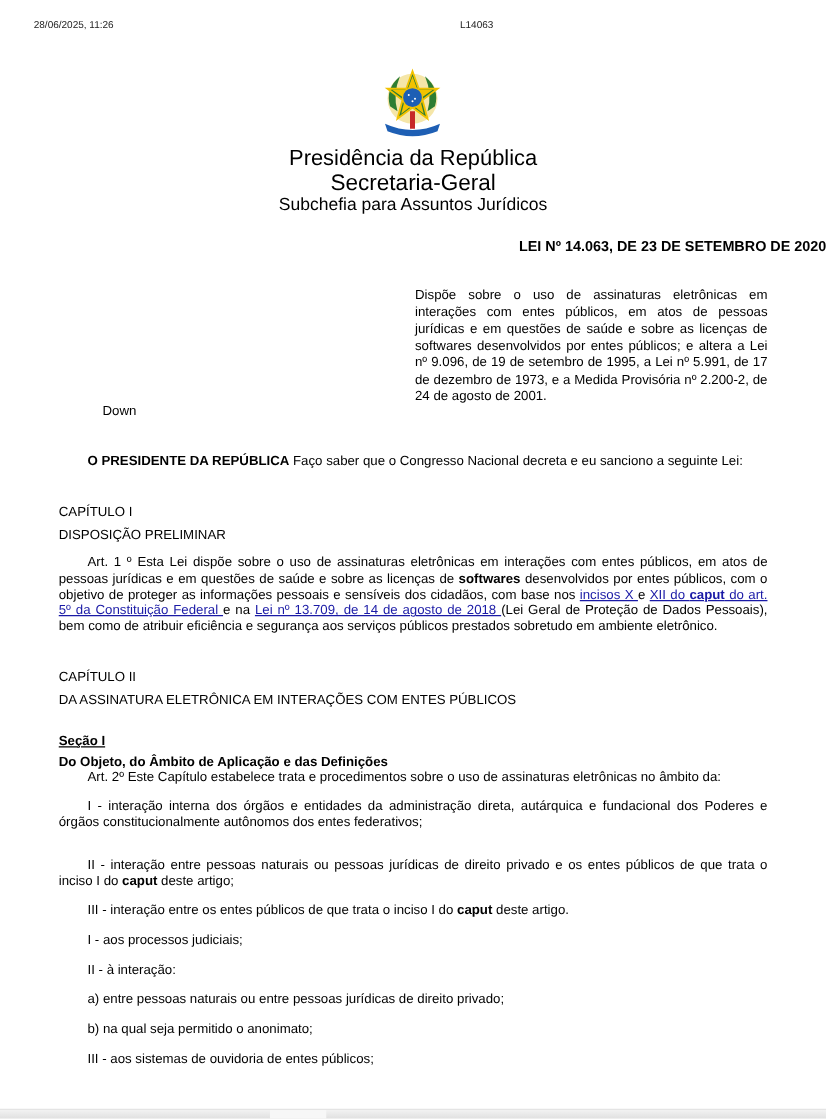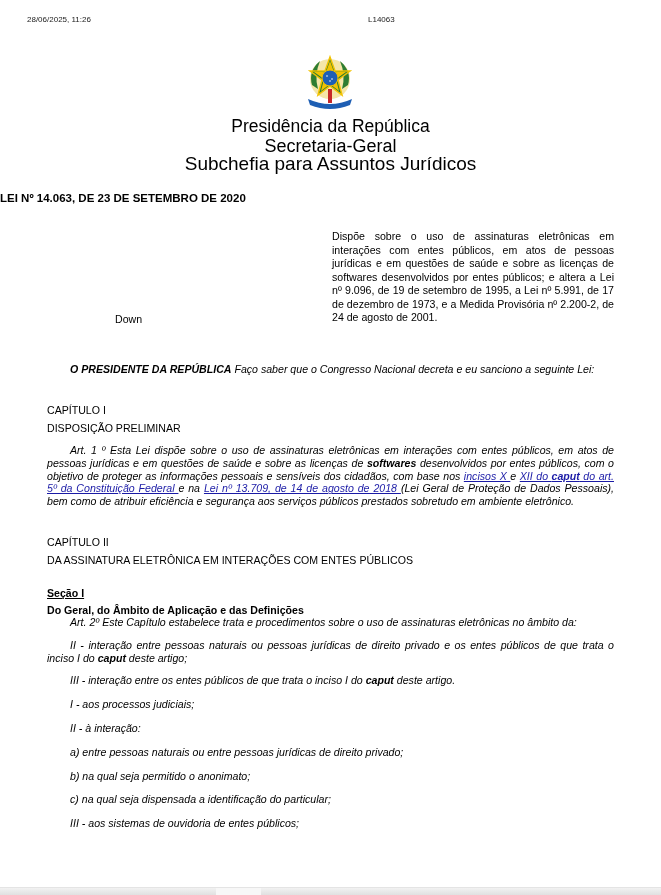--- a/index.html
+++ b/index.html
@@ -9,33 +9,33 @@
   }
   .print-header { position: absolute; top: 15px; left: 0; width: 661px; font-size: 8px; color: #222; }
   .print-header .date { position: absolute; left: 27px; }
   .print-header .code { position: absolute; left: 368px; }
 
   .crest { position: absolute; left: 302px; top: 53px; width: 56px; height: 58px; }
 
   .titles { position: absolute; top: 115px; left: 0; width: 661px; text-align: center; }
   .titles .t1 { font-size: 17.5px; line-height: 22px; margin-left: 0px; }
   .titles .t2 { font-size: 18px; line-height: 18px; }
-  .titles .t3 { font-size: 19px; line-height: 17px; }
+  .titles .t3 { font-size: 14px; line-height: 17px; }
 
-  .law-title { position: absolute; top: 192px; left: 0; width: 661px; text-align: left; font-weight: bold; font-size: 11.5px; }
+  .law-title { position: absolute; top: 192px; left: 0; width: 661px; text-align: right; font-weight: bold; font-size: 11.5px; }
 
   .ementa {
     position: absolute; top: 230px; left: 332px; width: 282px;
     font-size: 10.6px; line-height: 13.5px; text-align: justify;
   }
-  .down { position: absolute; top: 313px; left: 82px; font-size: 10.6px; margin-left: 33px; }
+  .down { position: absolute; top: 323px; left: 82px; font-size: 10.6px; }
 
   .body-text { position: absolute; left: 47px; width: 567px; font-size: 10.6px; line-height: 12.8px; }
   .body-text p { margin: 0; text-align: justify; }
-  .indent { text-indent: 23px; font-style: italic; }
+  .indent { text-indent: 23px; }
   .center { text-align: center; }
   a.lnk { color: #1a1aa6; text-decoration: underline; }
   b { font-weight: bold; }
 
   .scrollbar-bottom {
     position: absolute; left: 0; bottom: 0; width: 661px; height: 7px;
     background: linear-gradient(#f2f2f2, #e0e0e0);
     border-top: 1px solid #e4e4e4;
   }
   .scrollbar-bottom .gap { position: absolute; left: 216px; width: 45px; top: 0; bottom: 0; background: #f7f7f7; }
@@ -88,30 +88,30 @@
 <div class="body-text" style="top:444px;">
   <p class="indent">
     <span>Art. 1 º Esta Lei dispõe sobre o uso de assinaturas eletrônicas em interações com entes públicos, em atos de pessoas jurídicas e em questões de saúde e sobre as licenças de </span><b>softwares</b><span> desenvolvidos por entes públicos, com o objetivo de proteger as informações pessoais e sensíveis dos cidadãos, com base nos </span><a class="lnk" href="#">incisos X </a><span>e </span><a class="lnk" href="#"><span>XII do </span><b>caput</b><span> do art. 5º da Constituição Federal </span></a><span>e na </span><a class="lnk" href="#">Lei nº 13.709, de 14 de agosto de 2018 </a><span>(Lei Geral de Proteção de Dados Pessoais), bem como de atribuir eficiência e segurança aos serviços públicos prestados sobretudo em ambiente eletrônico.</span>
   </p>
 </div>
 
 <div class="body-text" style="top:536px;">
   <p class="center">CAPÍTULO II</p>
   <p class="center" style="margin-top:5px;">DA ASSINATURA ELETRÔNICA EM INTERAÇÕES COM ENTES PÚBLICOS</p>
   <p class="center" style="margin-top:20px;text-decoration:underline;"><b>Seção I</b></p>
-  <p class="center" style="margin-top:5px;"><b>Do Geral, do Âmbito de Aplicação e das Definições</b></p>
+  <p class="center" style="margin-top:5px;"><b>Do Objeto, do Âmbito de Aplicação e das Definições</b></p>
 </div>
 
 <div class="body-text" style="top:616px;">
   <p class="indent">Art. 2º Este Capítulo estabelece trata e procedimentos sobre o uso de assinaturas eletrônicas no âmbito da:</p>
-  <p class="indent" style="margin-top:10px;"><span>II - interação entre pessoas naturais ou pessoas jurídicas de direito privado e os entes públicos de que trata o inciso I do </span><b>caput</b><span> deste artigo;</span></p>
+  <p class="indent" style="margin-top:10px;">I - interação interna dos órgãos e entidades da administração direta, autárquica e fundacional dos Poderes e órgãos constitucionalmente autônomos dos entes federativos;</p>
+  <p class="indent" style="margin-top:22px;"><span>II - interação entre pessoas naturais ou pessoas jurídicas de direito privado e os entes públicos de que trata o inciso I do </span><b>caput</b><span> deste artigo;</span></p>
   <p class="indent" style="margin-top:10px;"><span>III - interação entre os entes públicos de que trata o inciso I do </span><b>caput</b><span> deste artigo.</span></p>
   <p class="indent" style="margin-top:11px;">I - aos processos judiciais;</p>
   <p class="indent" style="margin-top:11px;">II - à interação:</p>
   <p class="indent" style="margin-top:11px;">a) entre pessoas naturais ou entre pessoas jurídicas de direito privado;</p>
   <p class="indent" style="margin-top:11px;">b) na qual seja permitido o anonimato;</p>
-  <p class="indent" style="margin-top:11px;">c) na qual seja dispensada a identificação do particular;</p>
   <p class="indent" style="margin-top:11px;">III - aos sistemas de ouvidoria de entes públicos;</p>
 </div>
 
 <div class="scrollbar-bottom">
   <div class="gap"></div>
 </div>
 
 </body></html>

